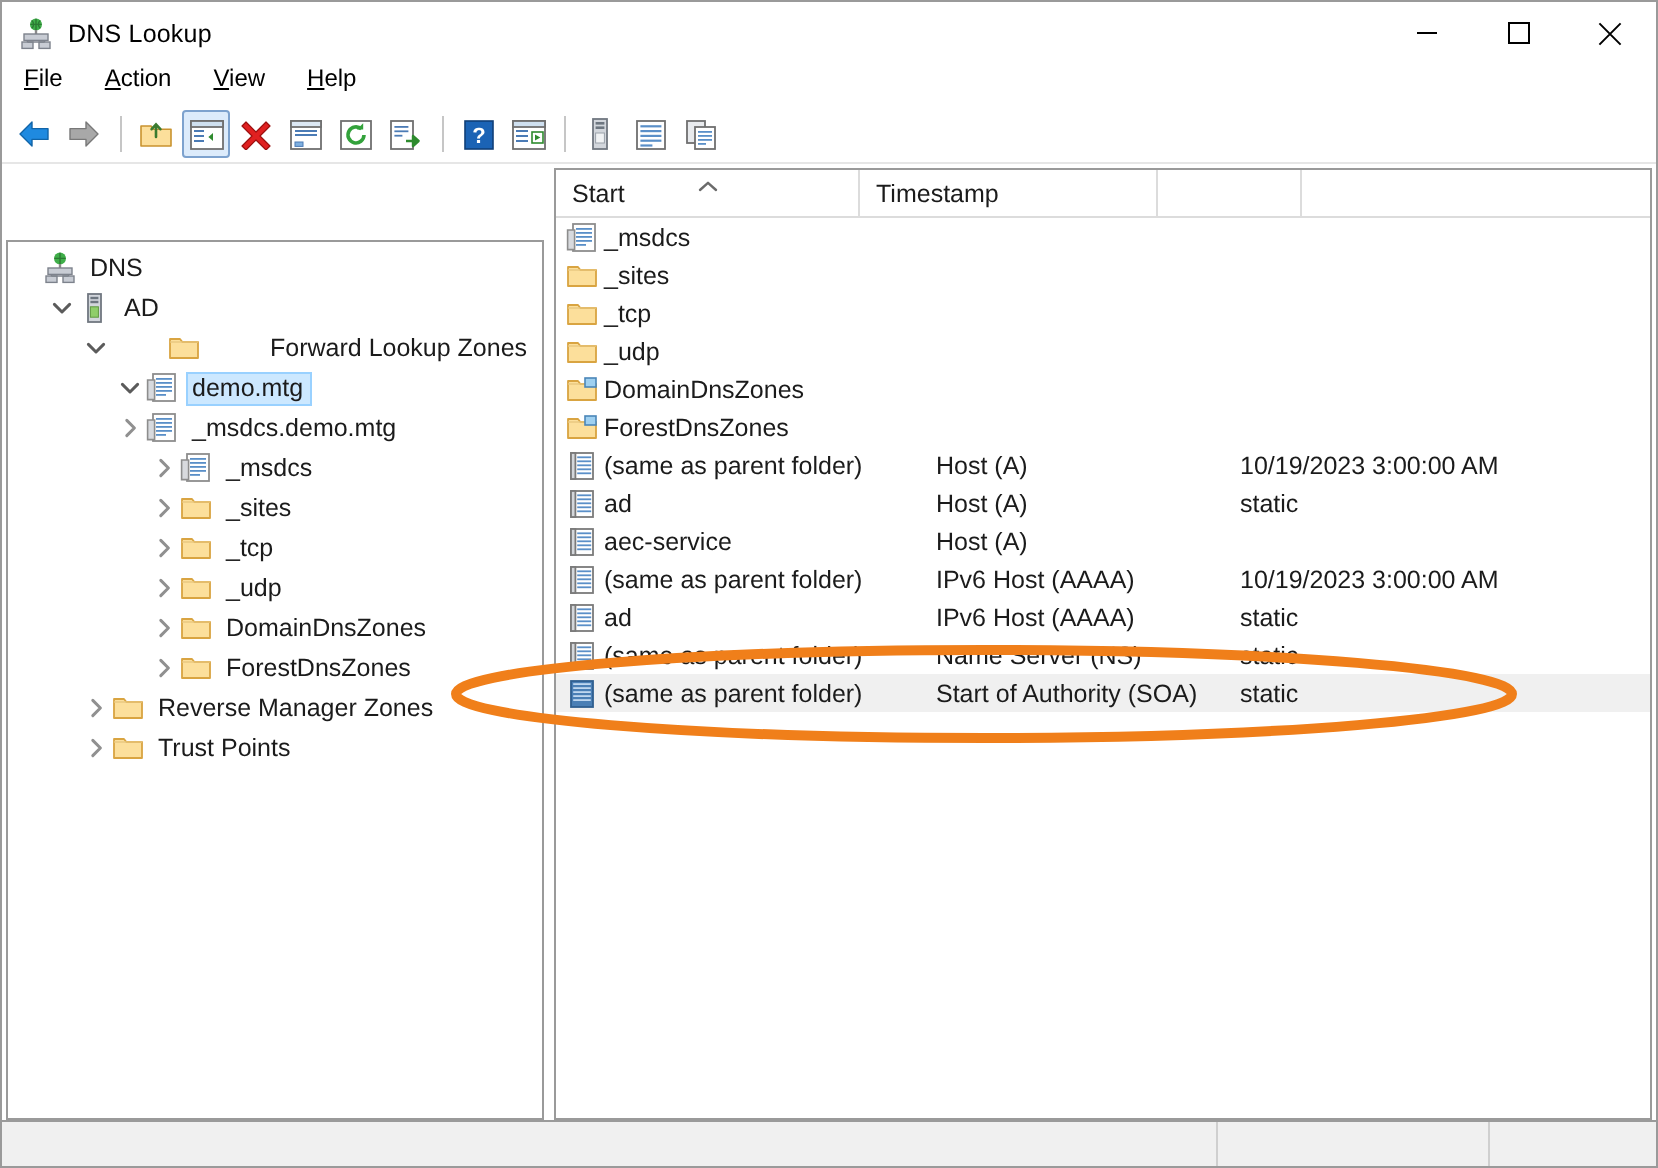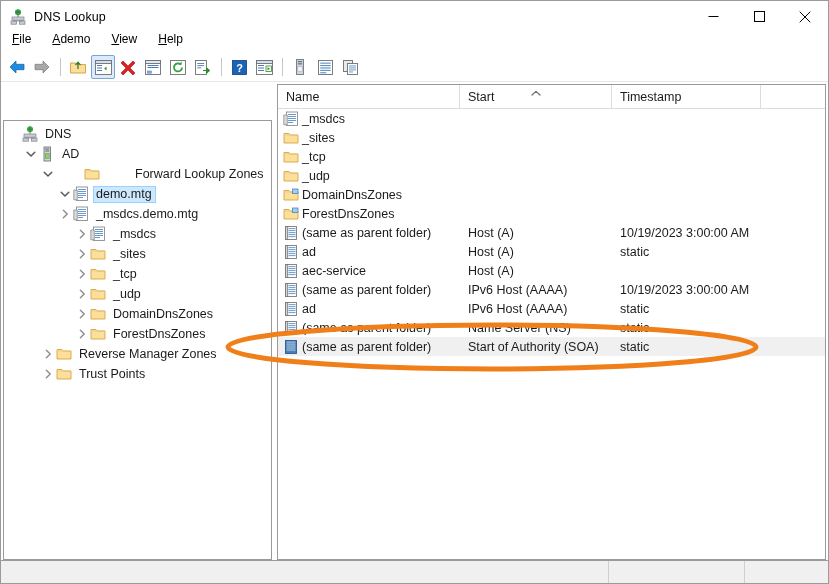--- a/index.html
+++ b/index.html
@@ -288,21 +288,21 @@
       <div class="win-btn">
         <svg width="12" height="12" viewBox="0 0 12 12">
             <path d="M0.7 0.7l10.6 10.6M11.3 0.7L0.7 11.3" stroke="#000" stroke-width="1"></path>
           </svg>
       </div>
     </div>
   </div>
 
   <div class="menubar">
     <div class="menu-item"><u>F</u><span>ile</span></div>
-    <div class="menu-item"><u>A</u><span>demo</span></div>
+    <div class="menu-item"><u>A</u><span>ction</span></div>
     <div class="menu-item"><u>V</u><span>iew</span></div>
     <div class="menu-item"><u>H</u><span>elp</span></div>
   </div>
 
   <div class="toolbar">
 
     <div class="tb-btn">
       <svg width="18" height="16" viewBox="0 0 18 16">
         <path d="M8 2L2 8l6 6v-3.3h8V5.3H8z" fill="#1f8ae0" stroke="#1064a8" stroke-width="0.7" stroke-linejoin="round"></path>
       </svg>
@@ -603,23 +603,20 @@
               </svg></span>
             <span class="label">Trust Points</span>
           </div>
         </div>
     </div>
 
     <div class="splitter"></div>
 
     <div class="list-pane">
       <div class="lv-header" id="lv-header">
-          <div class="lv-col" style="width: 182px; flex: 0 0 182px;">
-            <span>Name</span>
-          </div>
           <div class="lv-col" style="width: 152px; flex: 0 0 152px;">
             <span>Start</span>
             <span class="sort-arrow"><svg width="11" height="7" viewBox="0 0 11 7">
                 <path d="M1.5 5L5.5 1.4 9.5 5" fill="none" stroke="#6b6b6b" stroke-width="1.2" stroke-linecap="round" stroke-linejoin="round"></path>
               </svg></span>
           </div>
           <div class="lv-col" style="width: 149px; flex: 0 0 149px;">
             <span>Timestamp</span>
           </div>
           <div class="lv-col" style="width: 72px; flex: 0 0 72px;">

